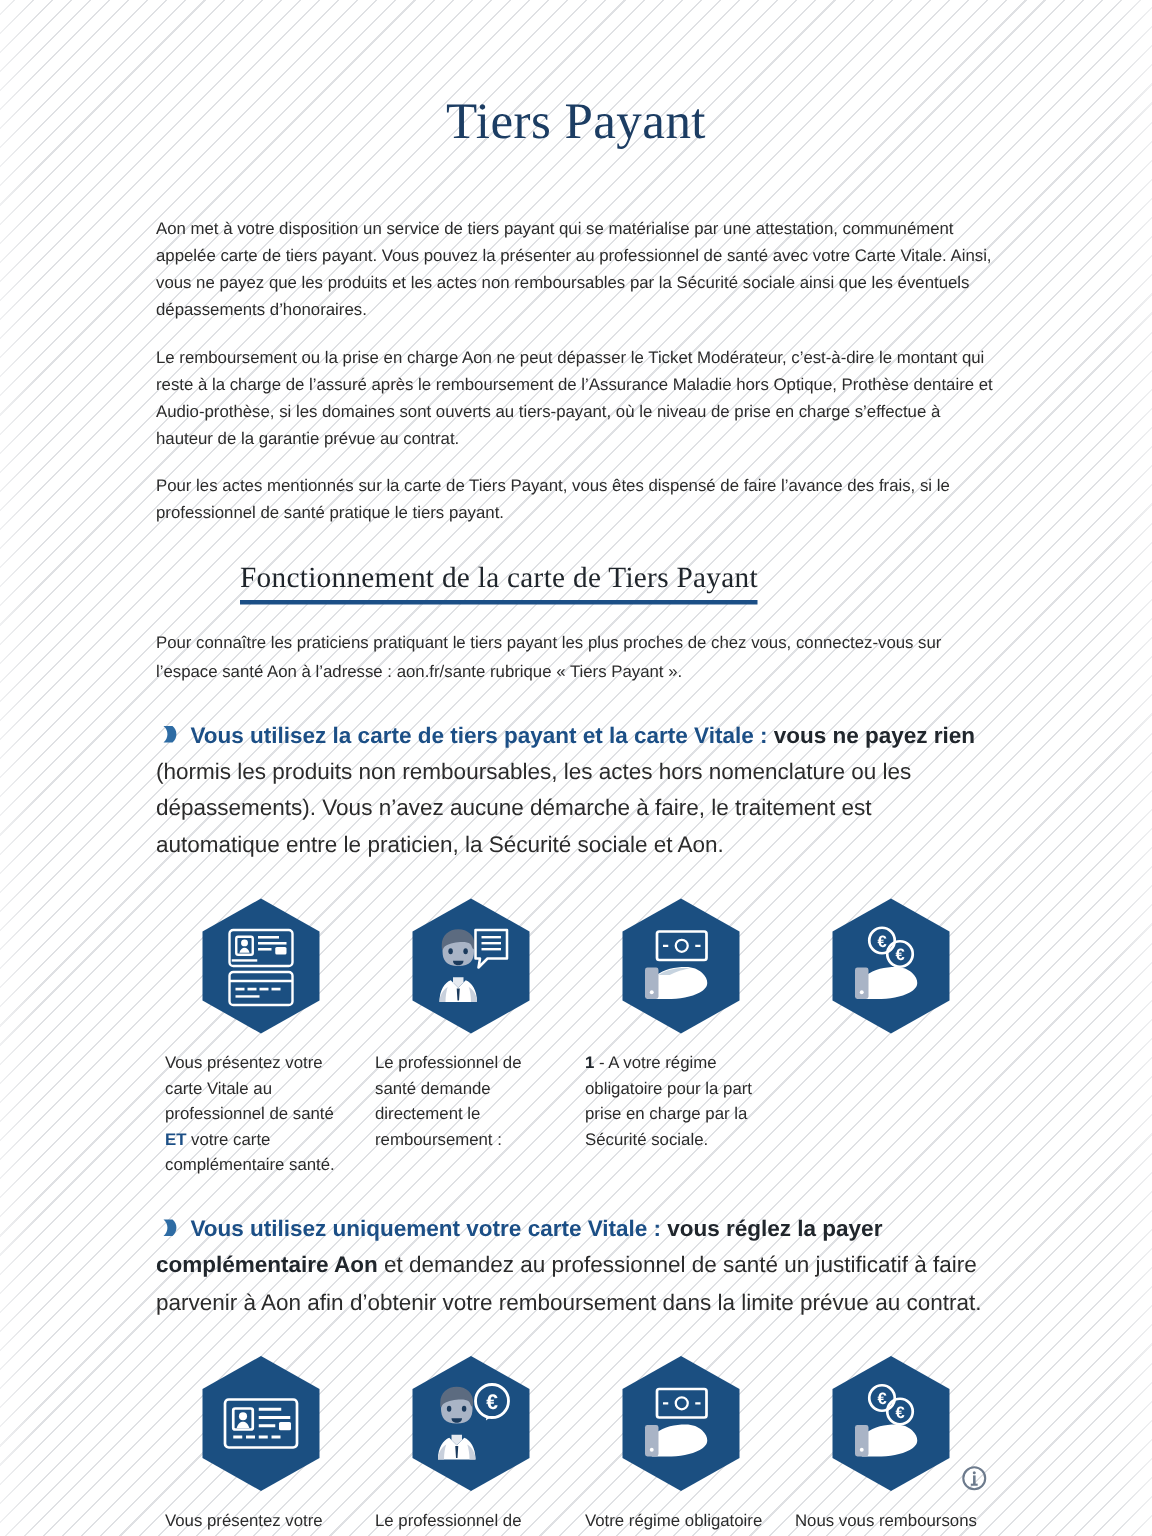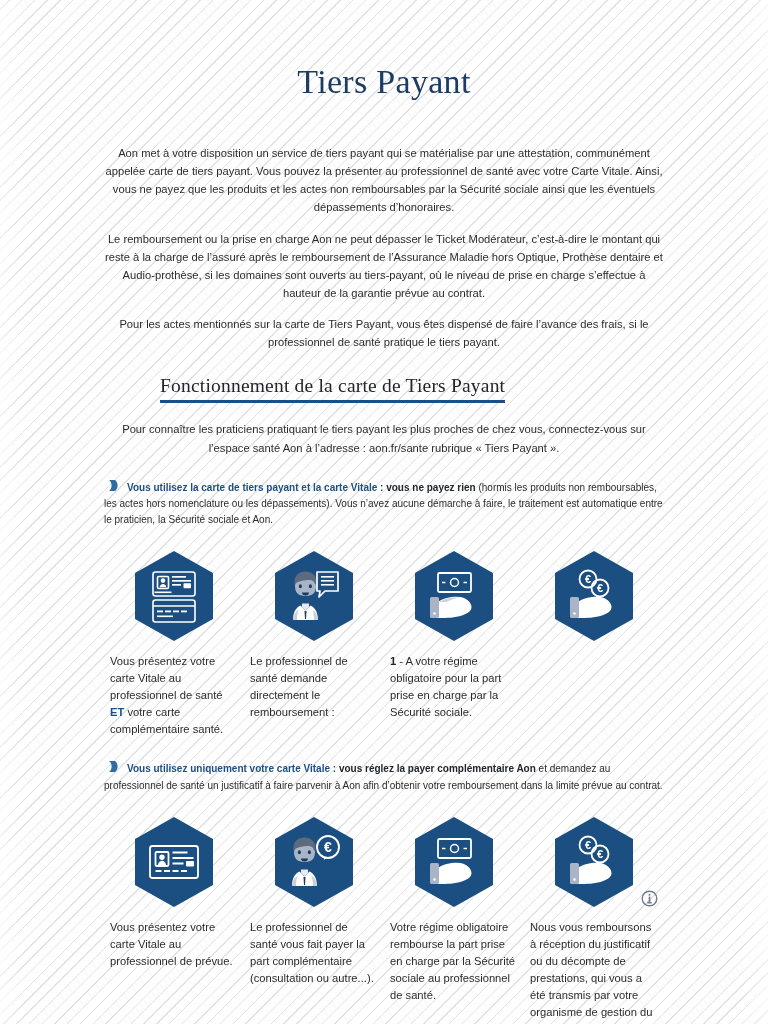--- a/index.html
+++ b/index.html
@@ -60,21 +60,21 @@
     padding-top: 63px;
     padding-bottom: 0;
   }
 
   
   .para {
     color: #2b2b2b;
     font-size: 11.2px;
     line-height: 1.62;
     margin: 0 0 13px 0;
-    text-align: center;
+    text-align: left;
   }
   .para.first { margin-top: 43px; }
 
   
   .section-head-wrap {
     margin: 24px 0 0 0;
     padding-left: 56px;
   }
   .section-head {
     display: inline-block;
@@ -88,21 +88,21 @@
     margin: 0;
     text-align: center;
   }
 
   .after-head { margin-top: 17px; }
 
   
   .bullet-para {
     position: relative;
     color: #2b2b2b;
-    font-size: 10px;
+    font-size: 15px;
     line-height: 1.62;
     margin: 22px 0 0 0;
     padding-left: 0;
   }
   .bullet-glyph {
     display: inline-block;
     vertical-align: -1px;
     width: 12px;
     height: 13px;
     margin-right: 7px;

